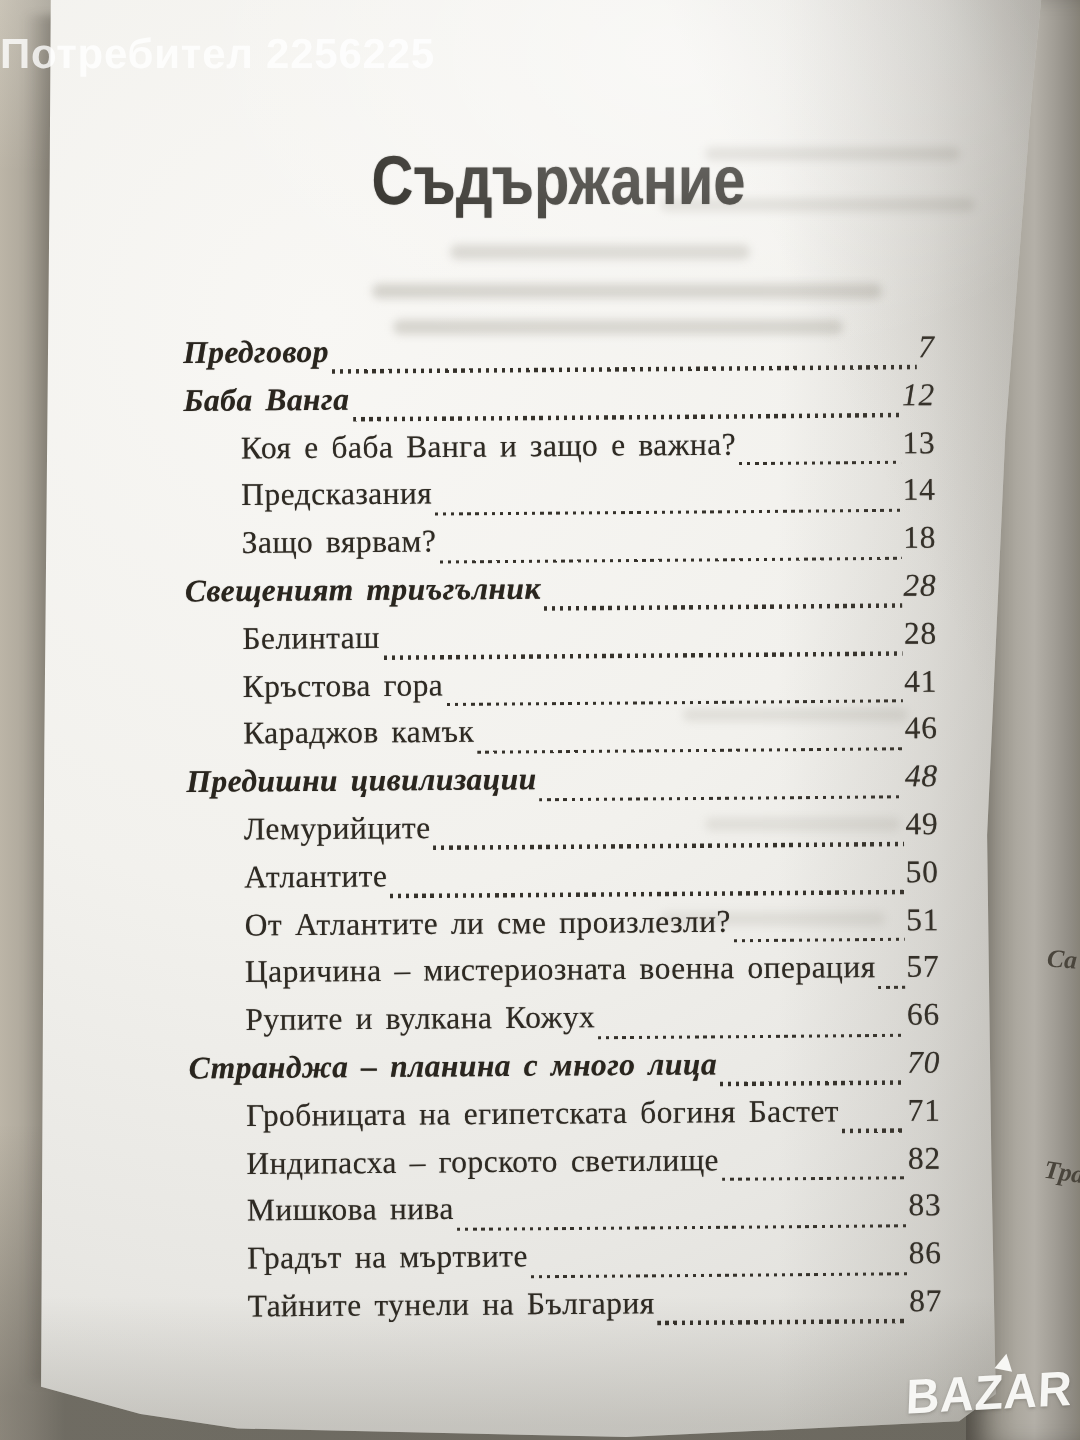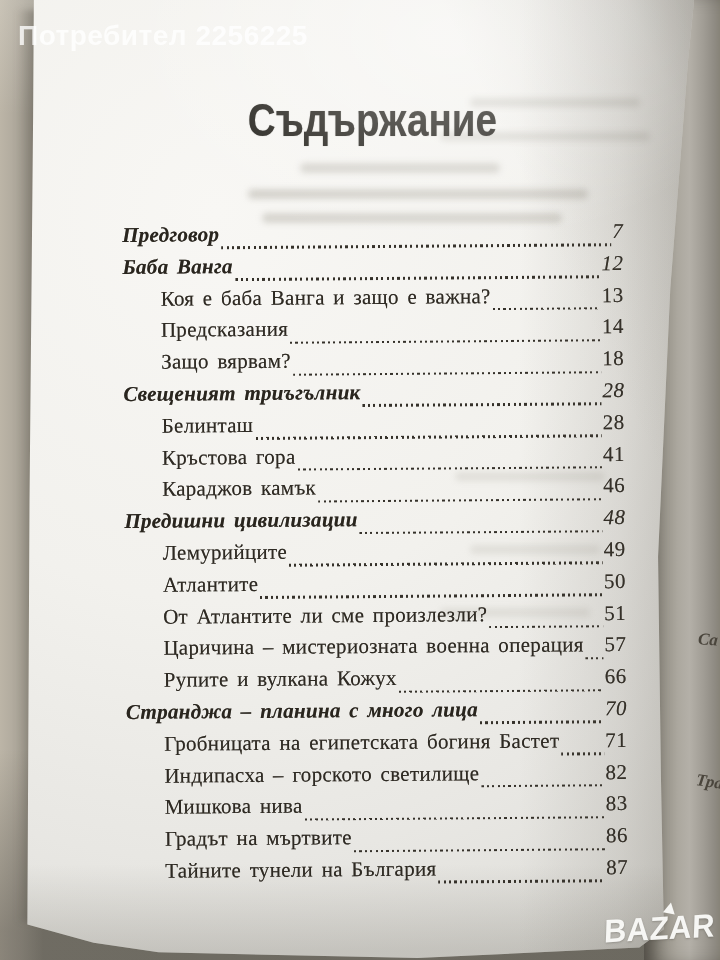--- a/index.html
+++ b/index.html
@@ -93,21 +93,21 @@
     background:repeating-linear-gradient(to right, #35312a 0 2.2px, rgba(0,0,0,0) 2.2px 5.4px);
   }
   .toc-row .num{
     white-space:nowrap;
     font:400 21px "Liberation Serif", serif;letter-spacing:0.5px;
     text-shadow:0 0 0.6px rgba(40,35,28,0.55);
   }
   .toc-row.lvl0 .num{font-style:italic;}
   
   .wm-user{
-    position:absolute;left:18px;top:20px;z-index:6;
+    position:absolute;left:0;top:20px;z-index:6;
     font:700 28px "Liberation Sans", sans-serif;
     color:rgba(255,255,255,0.78);letter-spacing:0.5px;white-space:nowrap;
   }
   .wm-logo{
     position:absolute;left:604px;top:911px;z-index:6;
     transform:rotate(-3deg);
   }
   .wm-logo .logo-text{
     display:inline-block;
     font:800 31px "Liberation Sans", sans-serif;

